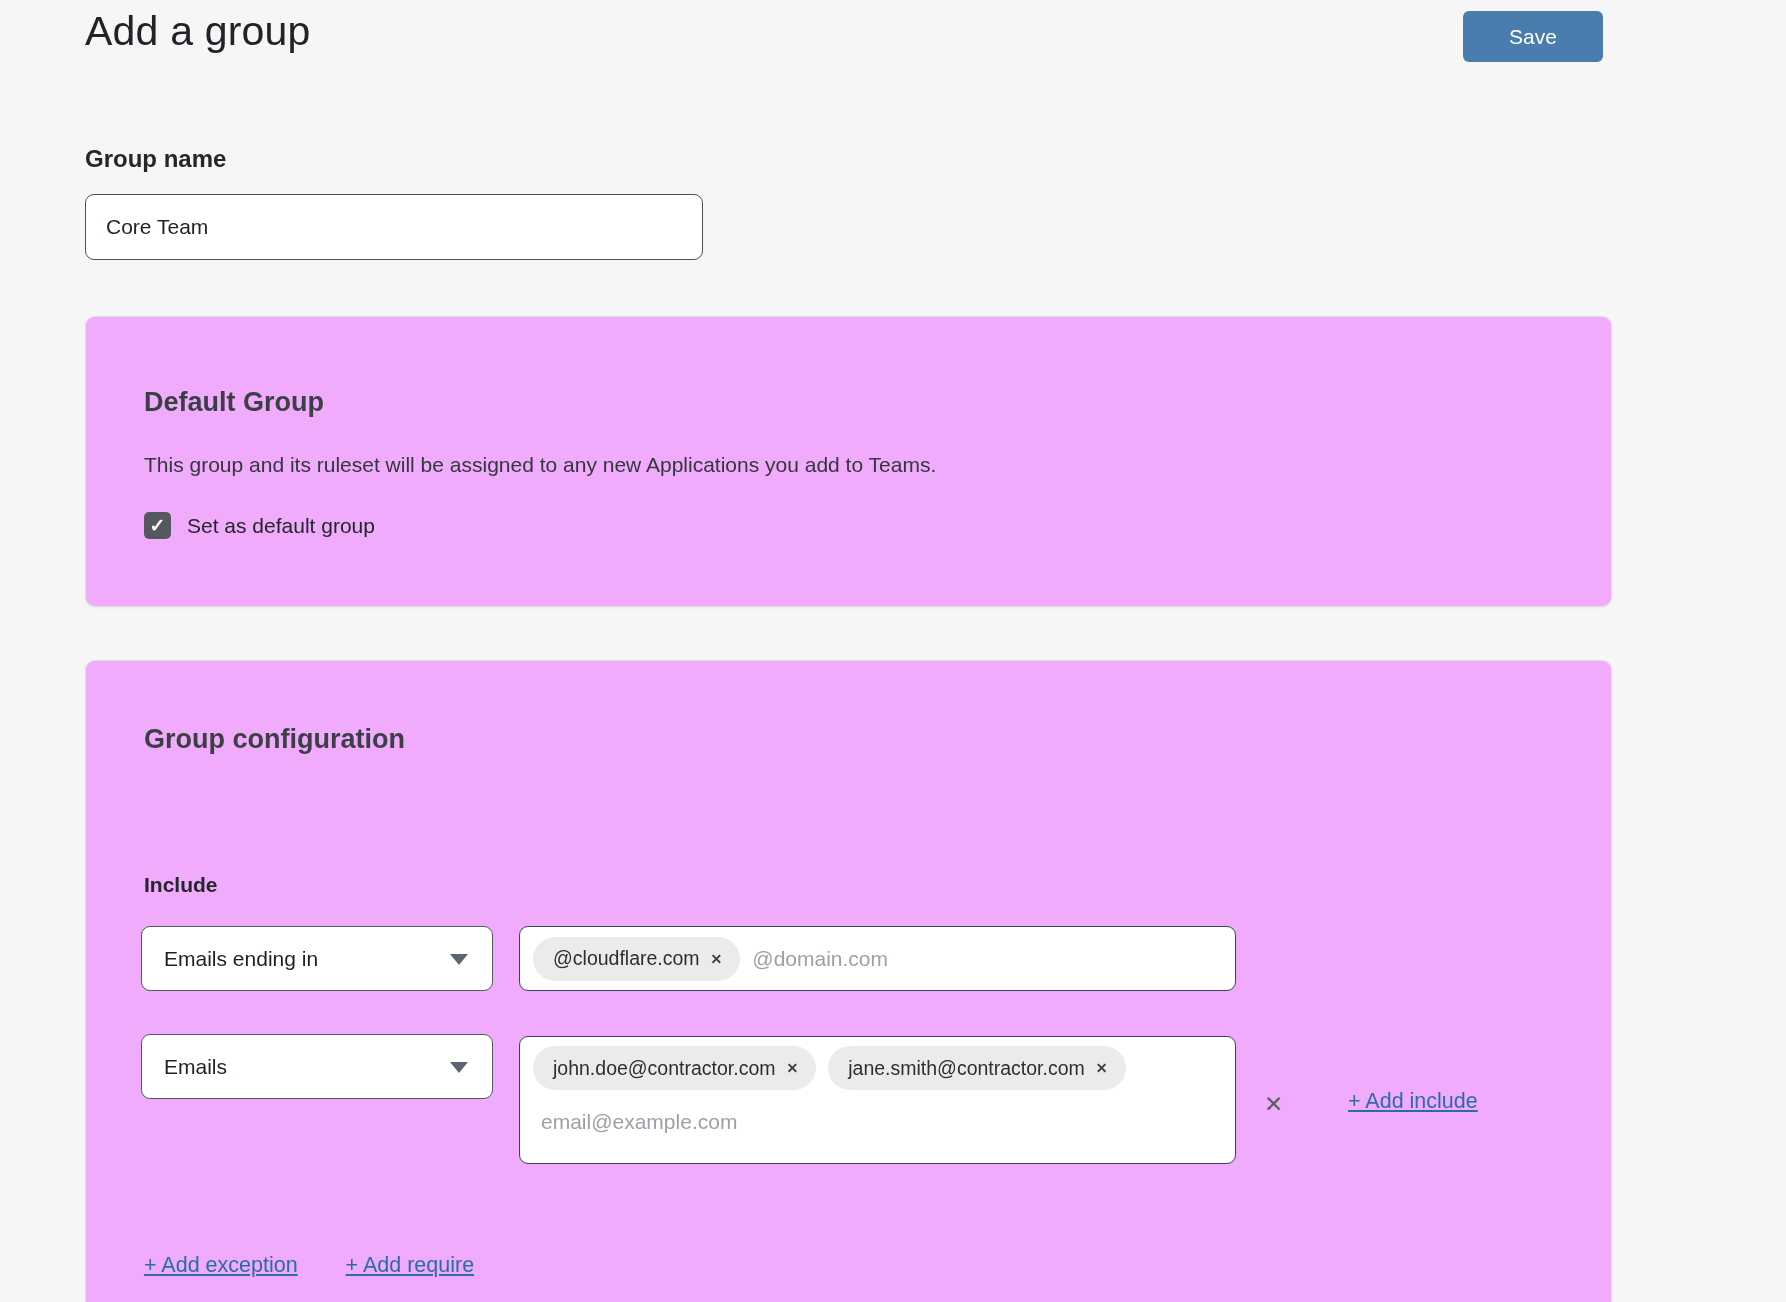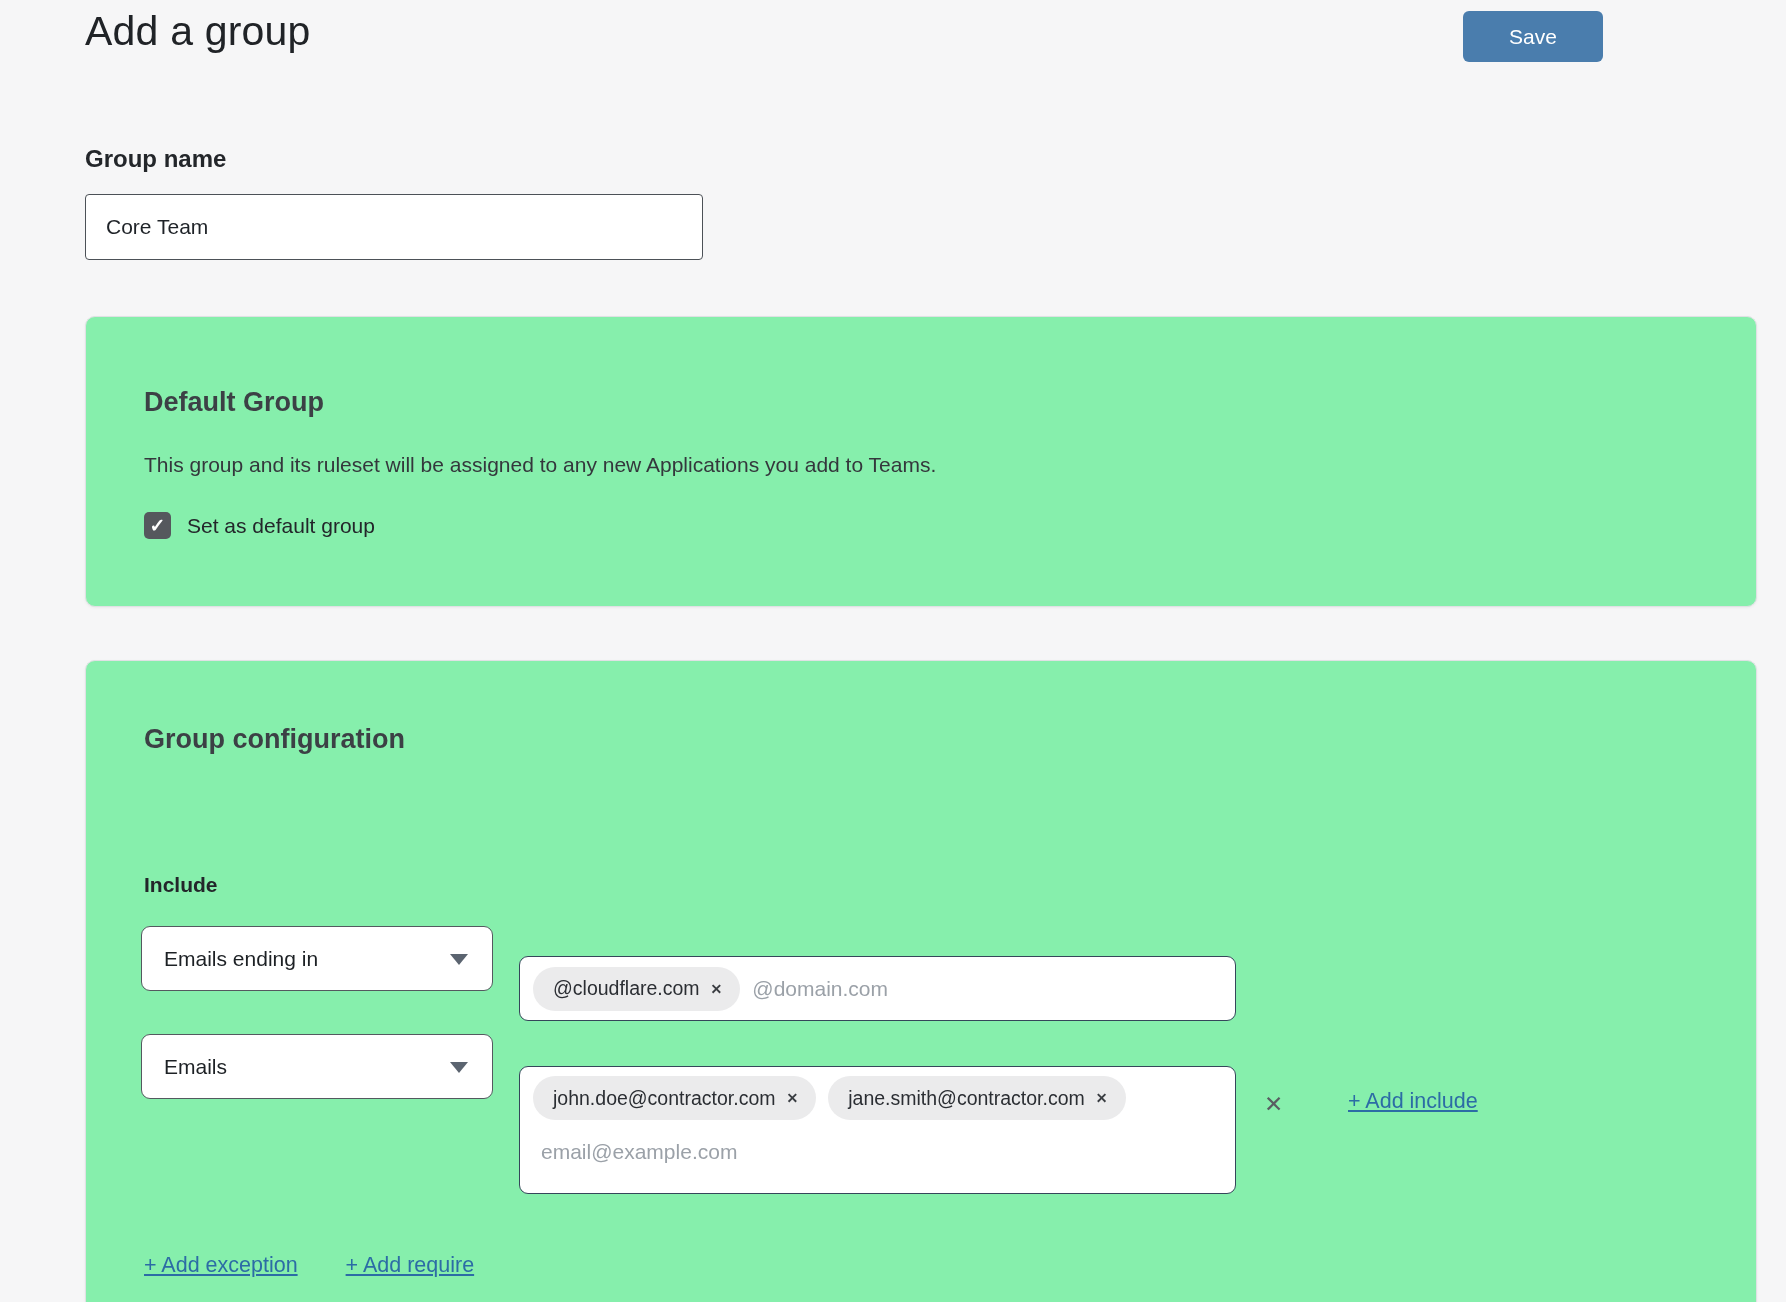--- a/index.html
+++ b/index.html
@@ -22,29 +22,29 @@
     color:#ffffff; font-size:21px; font-family:inherit; cursor:pointer;
   }
 
   
   .field-label {
     position:absolute; left:85px; top:145px;
     font-size:24px; font-weight:700; color:#23262a;
   }
   .group-name-input {
     position:absolute; left:85px; top:194px; width:618px; height:66px;
-    background:#fff; border:1px solid #4c5157; border-radius:4px;
+    background:#fff; border:1px solid #4c5157; border-radius:9px;
     padding:0 20px; font-size:21px; color:#1f2328; font-family:inherit;
     outline:none;
   }
 
   
   .card {
-    position:absolute; left:85px; width:1672px;
-    background:#86efac; border:1px solid #e0e1e4; border-radius:10px;
+    position:absolute; left:85px; width:1527px;
+    background:#f0abfc; border:1px solid #e0e1e4; border-radius:10px;
     box-shadow:0 1px 3px rgba(0,0,0,.05);
   }
   #card-default { top:316px; height:291px; }
   #card-config  { top:660px; height:780px; }
 
   .card-title { position:absolute; left:58px; font-size:27px; font-weight:700; color:#3c4045; }
   .card-desc  { position:absolute; left:58px; font-size:21px; color:#34373c; }
 
   #card-default .card-title { top:70px; }
   #card-default .card-desc  { top:136px; }
@@ -75,21 +75,20 @@
     border-left:9px solid transparent; border-right:9px solid transparent;
     border-top:11px solid #5b6470;
   }
   #select-row1 { top:265px; }
   #select-row2 { top:373px; }
 
   .tag-input {
     position:absolute; left:433px; width:717px;
     background:#fff; border:1.5px solid #35465a; border-radius:9px;
     padding:9px 13px;
-    margin-top:30px;
   }
   #tags-row1 { top:265px; height:65px; display:flex; align-items:center; }
   #tags-row2 { top:375px; height:128px; }
 
   .chip-row { display:flex; align-items:center; gap:12px; }
   .chip {
     display:inline-flex; align-items:center; gap:11px;
     background:#ebebec; border-radius:999px; height:44px; padding:0 18px 0 20px;
     font-size:19.5px; color:#2b2e33; white-space:nowrap;
   }

